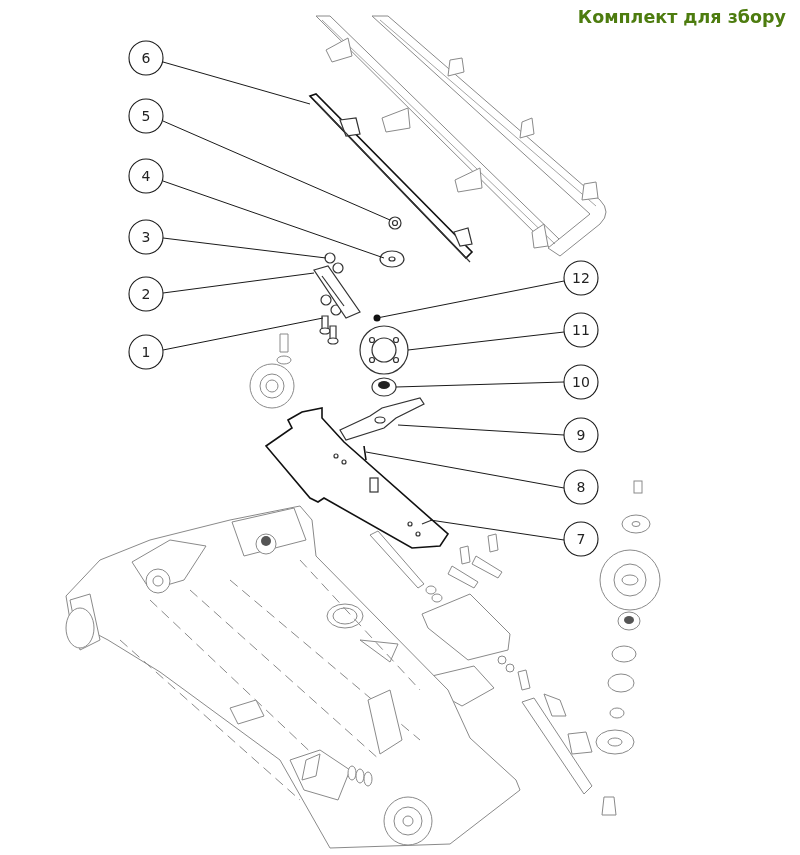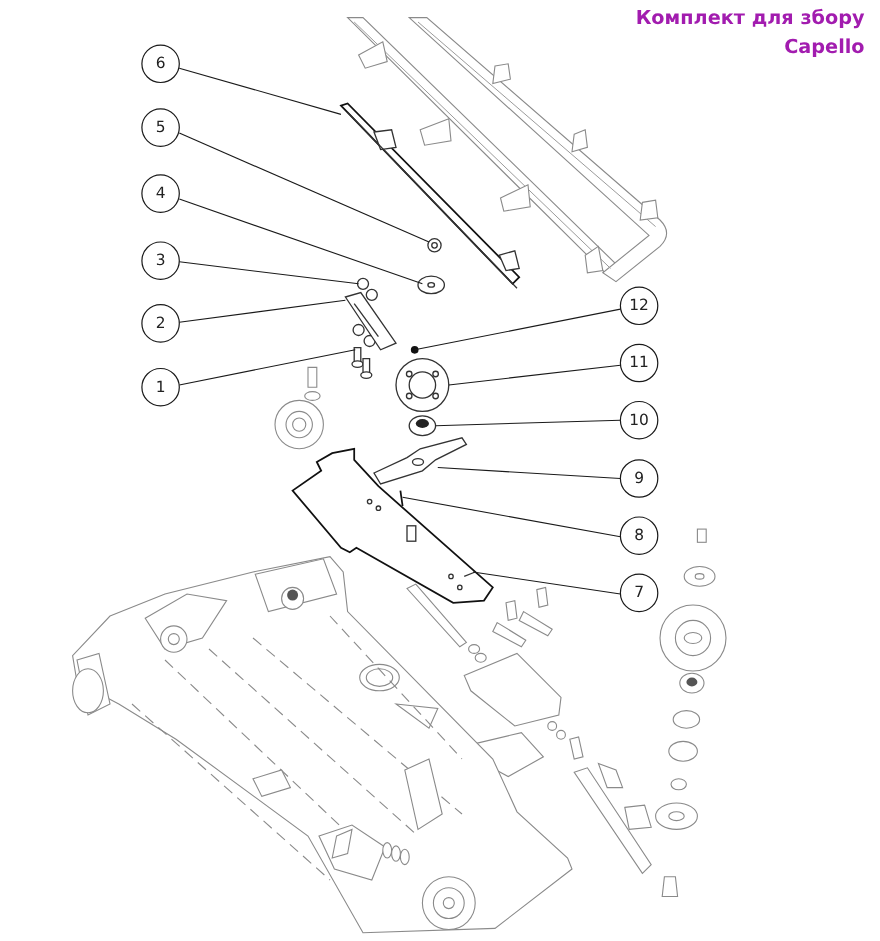--- a/index.html
+++ b/index.html
@@ -1,38 +1,37 @@
 <!DOCTYPE html>
 <html><head>
   <meta charset="utf-8">
   <style>
     html, body { margin: 0; padding: 0; background: #ffffff; }
     body { width: 800px; height: 855px; position: relative; overflow: hidden; font-family: "Liberation Sans", sans-serif; }
     .title-block {
       position: absolute; right: 14px; top: 4px;
       text-align: right; font-family: "DejaVu Sans", sans-serif;
-      font-weight: bold; font-size: 17.5px; line-height: 26px; color: #a21caf;
+      font-weight: bold; font-size: 17.5px; line-height: 26px; color: #4d7c0f;
     }
     .title-block div { white-space: nowrap; }
     svg.drawing { position: absolute; left: 0; top: 0; }
     .ln { stroke: #1a1a1a; stroke-width: 1; fill: none; }
     .part { stroke: #333; stroke-width: 1.2; fill: #fff; }
     .part-dark { stroke: #111; stroke-width: 1.6; fill: #fff; }
     .grey { stroke: #8a8a8a; stroke-width: 1; fill: #fff; }
     .grey-thin { stroke: #9a9a9a; stroke-width: 0.9; fill: none; }
     .dash { stroke: #8a8a8a; stroke-width: 1; fill: none; stroke-dasharray: 10 6; }
     .callout-circle { stroke: #1a1a1a; stroke-width: 1.1; fill: #fff; }
     .callout-num { font-family: "DejaVu Sans", sans-serif; font-size: 14px; fill: #222; text-anchor: middle; dominant-baseline: central; }
   </style>
 </head>
 <body>
 
 <div class="title-block">
   <div>Комплект для збору</div>
-  <div>Capello</div>
 </div>
 
 <svg class="drawing" width="800" height="855" viewBox="0 0 800 855">
 
   <g>
     <path class="grey" d="M316,16 L330,16 L560,240 L552,250 Z"></path>
     <path class="grey" d="M372,16 L388,16 L600,200 Q612,212 600,224 L560,256 L548,248 L590,214 Z"></path>
     <g class="grey-thin">
       <path d="M322,20 L555,244"></path>
       <path d="M380,20 L596,206"></path>

